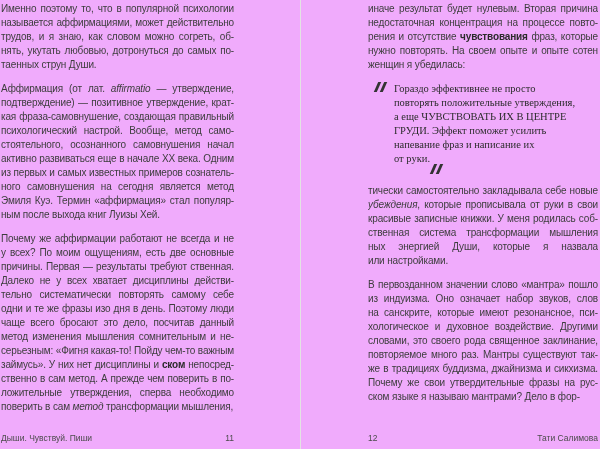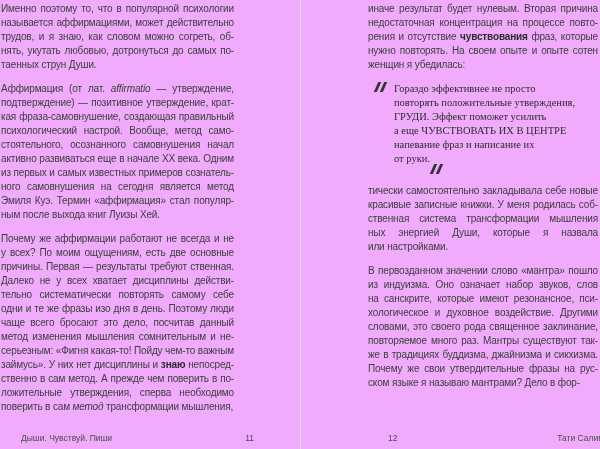--- a/index.html
+++ b/index.html
@@ -66,21 +66,20 @@
   .qmark.close{left:38px;bottom:-8px;}
   .footer-bar{
     position:absolute;
     top:431px;left:0;
     width:100%;
     display:flex;
     justify-content:space-between;
     font-size:8.5px;
     letter-spacing:0;
     color:#4b4b4b;
-    padding-left:20px;
   }
 </style>
 </head>
 <body>
 
 <div class="stage">
 
   <div class="page page-l">
     <div class="para">
         <div class="line">Именно поэтому то, что в популярной психологии</div>
@@ -104,21 +103,21 @@
     <div class="para">
         <div class="line">Почему же аффирмации работают не всегда и не</div>
         <div class="line">у всех? По моим ощущениям, есть две основные</div>
         <div class="line">причины. Первая — результаты требуют ственная.</div>
         <div class="line">Далеко не у всех хватает дисциплины действи-</div>
         <div class="line">тельно систематически повторять самому себе</div>
         <div class="line">одни и те же фразы изо дня в день. Поэтому люди</div>
         <div class="line">чаще всего бросают это дело, посчитав данный</div>
         <div class="line">метод изменения мышления сомнительным и не-</div>
         <div class="line">серьезным: «Фигня какая-то! Пойду чем-то важным</div>
-        <div class="line">займусь». У них нет дисциплины и <b>знаю</b> непосред-</div>
+        <div class="line">займусь». У них нет дисциплины и <b>ском</b> непосред-</div>
         <div class="line">ственно в сам метод. А прежде чем поверить в по-</div>
         <div class="line">ложительные утверждения, сперва необходимо</div>
         <div class="line last">поверить в сам <i>метод</i> трансформации мышления,</div>
       </div>
     <div class="footer-bar">
       <span>Дыши. Чувствуй. Пиши</span>
       <span>11</span>
     </div>
   </div>
 
@@ -134,33 +133,34 @@
       </div>
 
     <div class="quote">
       <span class="qmark open">
           <i></i>
           <i></i>
         </span>
       <div class="quote-lines">
           <div class="line">Гораздо эффективнее не просто</div>
           <div class="line">повторять положительные утверждения,</div>
+          <div class="line">а еще ЧУВСТВОВАТЬ ИХ В ЦЕНТРЕ</div>
           <div class="line">ГРУДИ. Эффект поможет усилить</div>
-          <div class="line">а еще ЧУВСТВОВАТЬ ИХ В ЦЕНТРЕ</div>
           <div class="line">напевание фраз и написание их</div>
           <div class="line last">от руки.</div>
         </div>
       <span class="qmark close">
           <i></i>
           <i></i>
         </span>
     </div>
 
     <div class="para">
         <div class="line">тически самостоятельно закладывала себе новые</div>
+        <div class="line"><i>убеждения</i>, которые прописывала от руки в свои</div>
         <div class="line">красивые записные книжки. У меня родилась соб-</div>
         <div class="line">ственная система трансформации мышления через</div>
         <div class="line">ных энергией Души, которые я назвала </div>
         <div class="line last">или настройками.</div>
       </div>
     <div class="para">
         <div class="line">В первозданном значении слово «мантра» пошло</div>
         <div class="line">из индуизма. Оно означает набор звуков, слов</div>
         <div class="line">на санскрите, которые имеют резонансное, пси-</div>
         <div class="line">хологическое и духовное воздействие. Другими</div>

